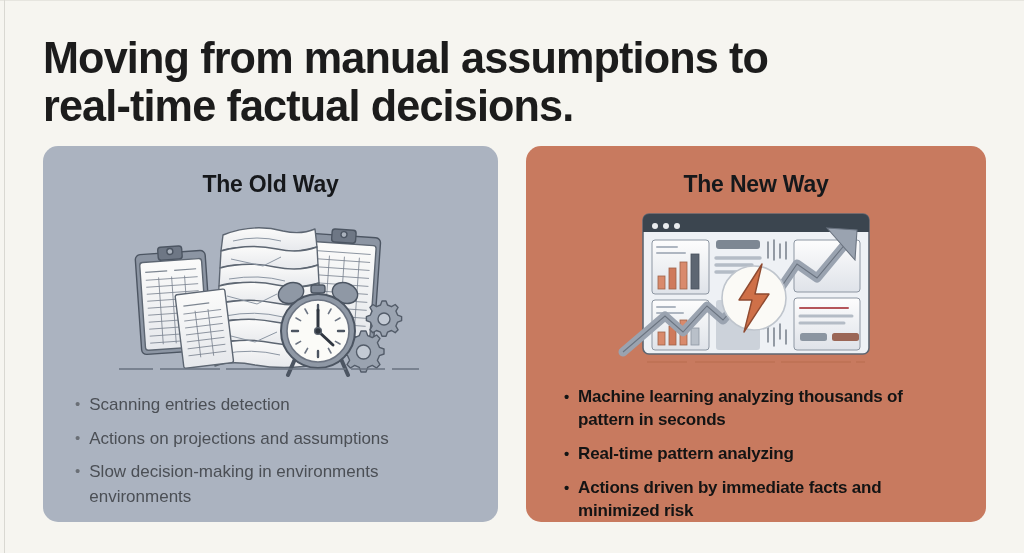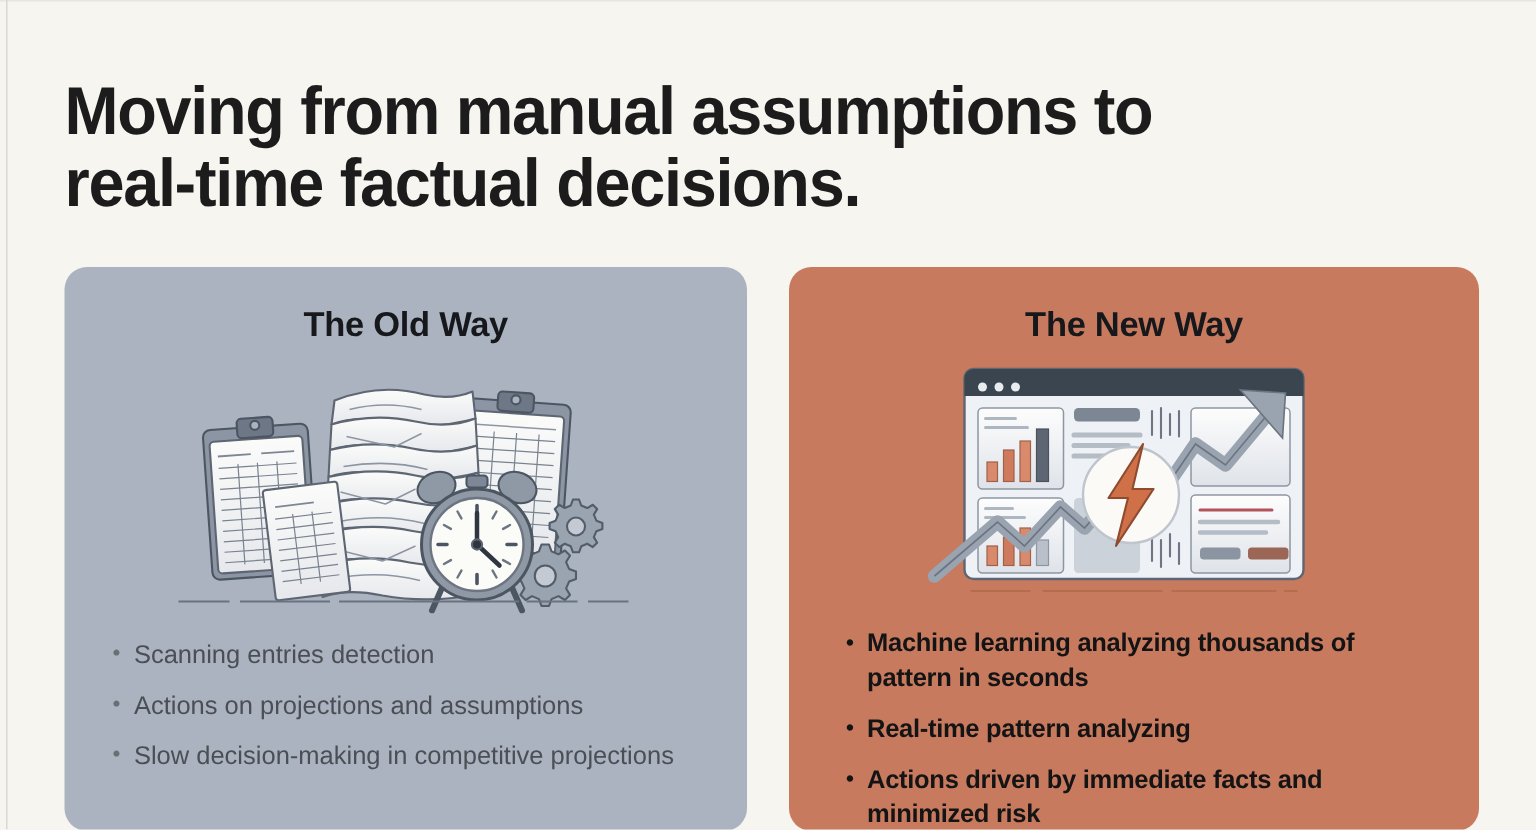--- a/index.html
+++ b/index.html
@@ -28,42 +28,42 @@
     position: absolute;
     left: 0; right: 0; top: 0;
     height: 1px;
     background: #e6e5df;
   }
 
   .slide {
     position: absolute;
     left: 0; top: 0;
     width: 1024px; height: 553px;
-    padding: 50px 38px 0 43px;
+    padding: 34px 38px 0 43px;
   }
 
   
   .title {
     font-family: "Liberation Sans Narrow", "Liberation Sans", "DejaVu Sans Condensed", sans-serif;
     font-weight: 700;
     font-size: 45px;
     line-height: 1.07;
     letter-spacing: -0.9px;
     color: #1c1c1c;
     max-width: 930px;
     transform: scaleX(0.96);
     transform-origin: left top;
   }
   .title-line { display: block; white-space: nowrap; }
 
   
   .cards {
     position: absolute;
     left: 43px;
-    top: 178px;
+    top: 146px;
     width: 943px;
     height: 376px;
     display: flex;
     gap: 16px;
   }
 
   .card {
     border-radius: 15px;
     position: relative;
     overflow: hidden;
@@ -261,21 +261,21 @@
         <li>
           <span class="bullet-dot">•</span>
           <span class="bullet-text">Scanning entries detection</span>
         </li>
         <li>
           <span class="bullet-dot">•</span>
           <span class="bullet-text">Actions on projections and assumptions</span>
         </li>
         <li>
           <span class="bullet-dot">•</span>
-          <span class="bullet-text">Slow decision-making in competitive projections</span>
+          <span class="bullet-text">Slow decision-making in environments environments</span>
         </li>
       </ul>
     </section>
 
     <section class="card card-new">
       <h2 class="card-heading">The New Way</h2>
 
       <div class="illo-wrap">
         <svg width="290" height="168" viewBox="0 0 290 168">
           <defs>

